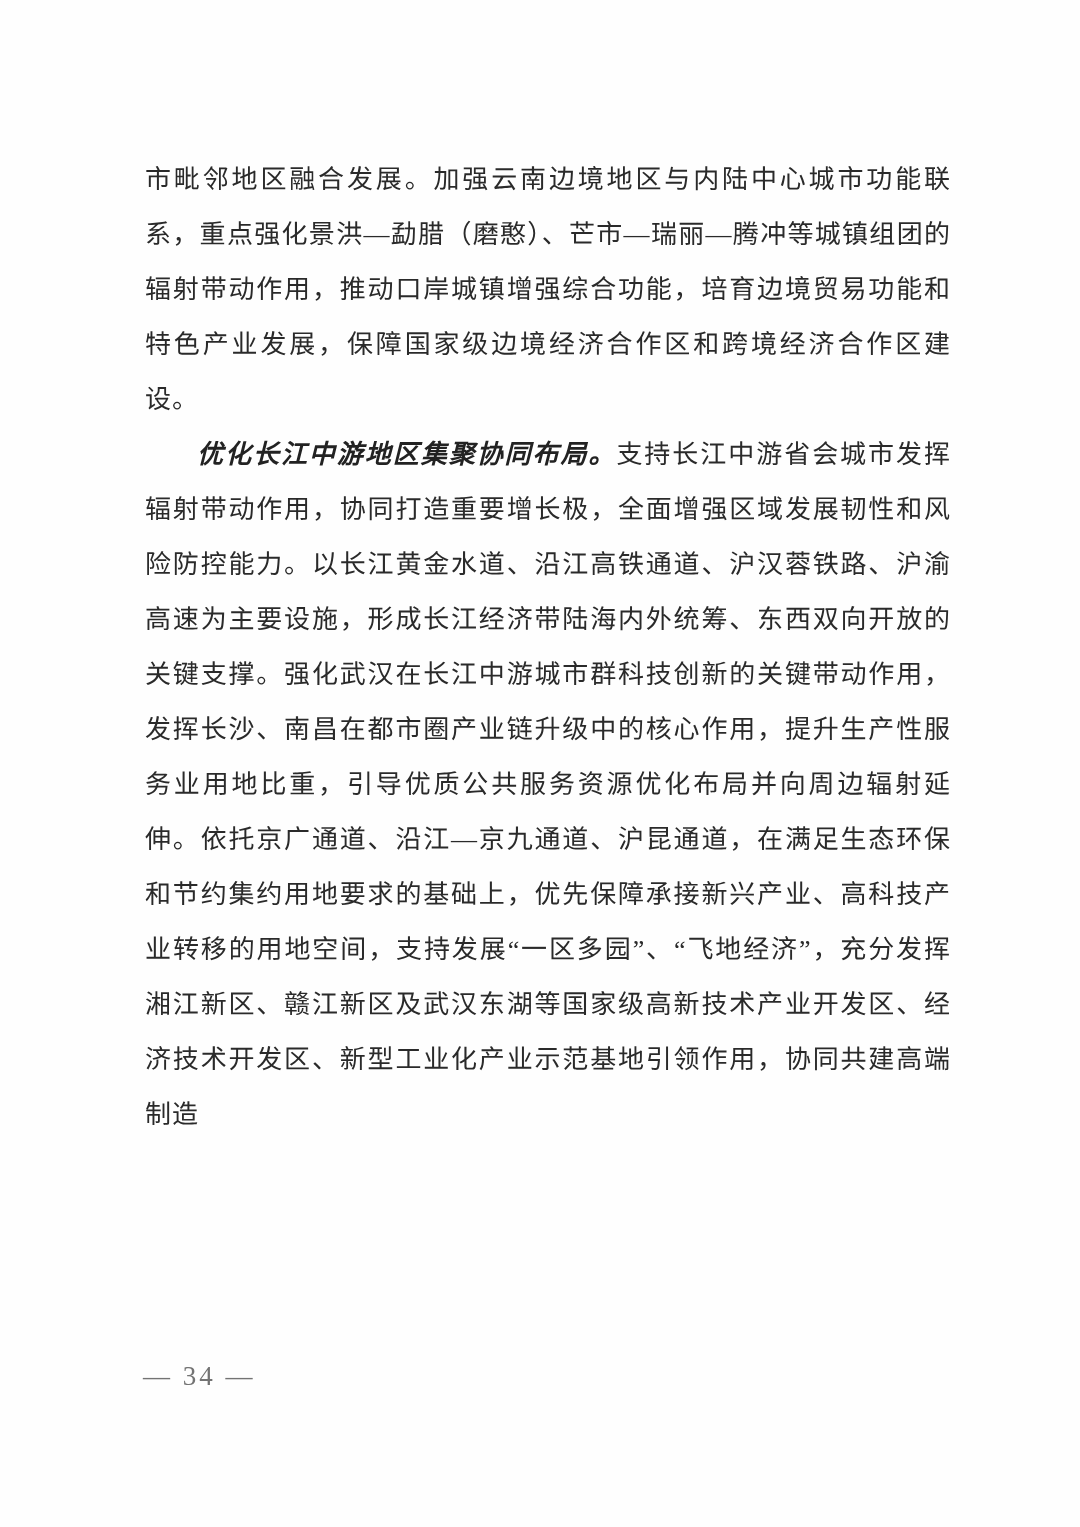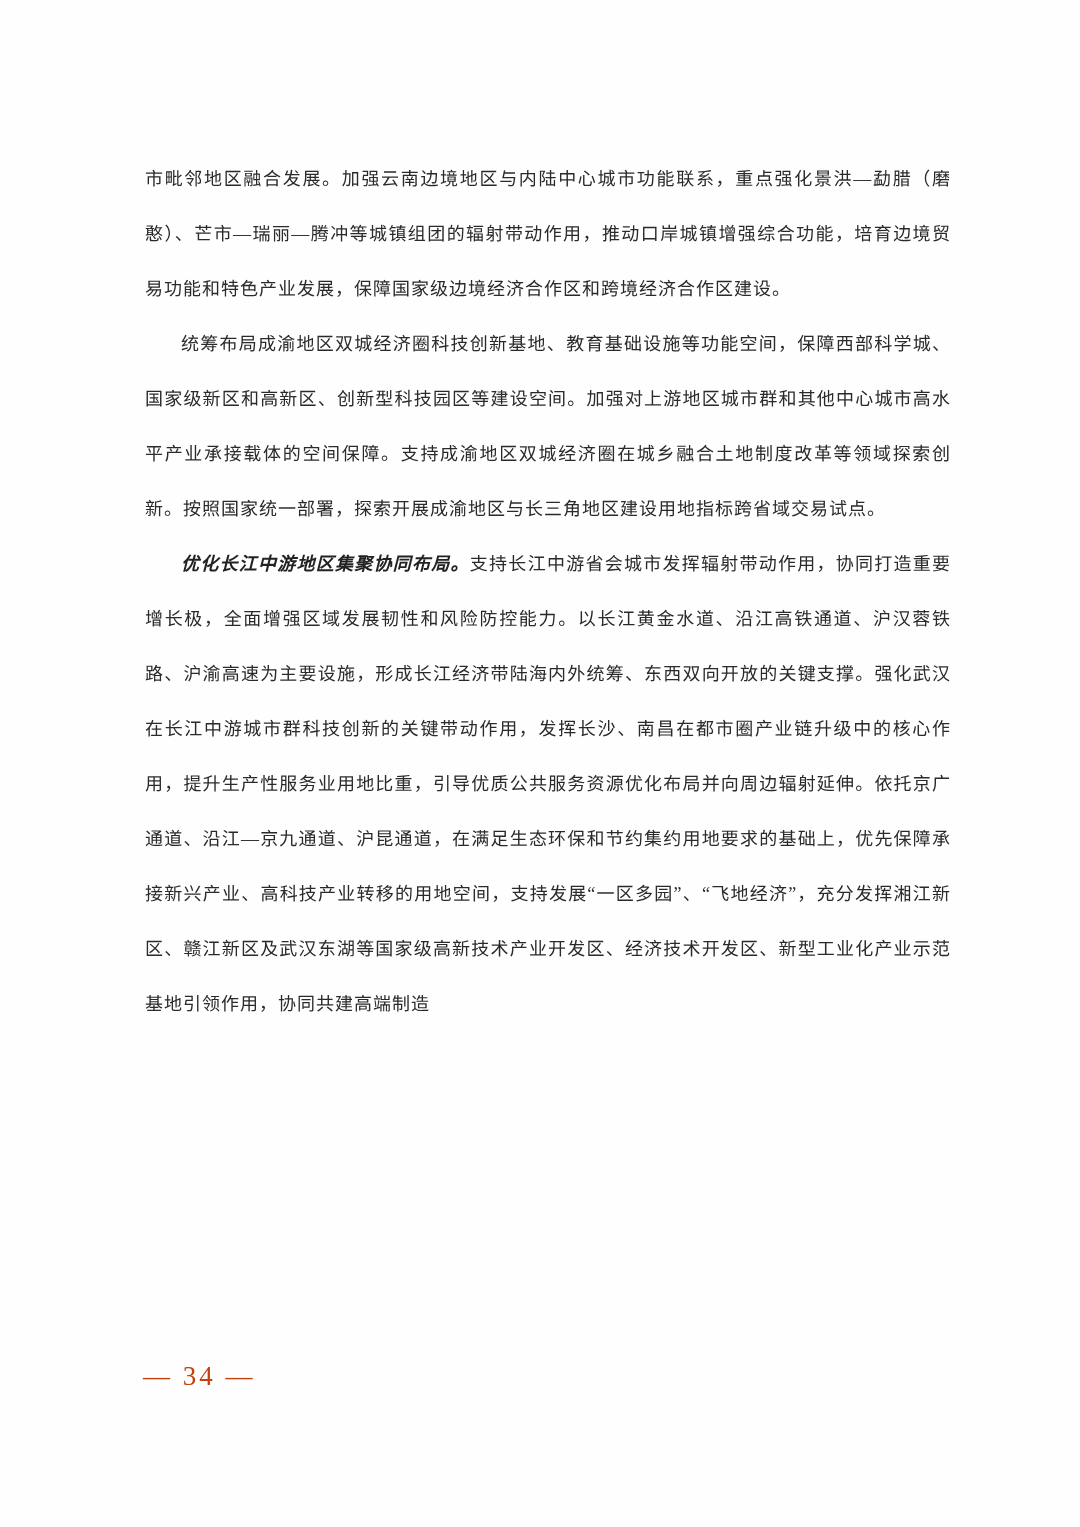--- a/index.html
+++ b/index.html
@@ -14,21 +14,21 @@
     background: #fefefe;
     overflow: hidden;
     font-family: "Liberation Serif", "DejaVu Serif", serif;
   }
   .text-area {
     position: absolute;
     left: 145px;
     top: 152px;
     width: 806px;
     color: #2a2a2a;
-    font-size: 18px;
+    font-size: 26px;
     line-height: 55px;
     letter-spacing: 1px;
     text-align: justify;
   }
   .text-area p {
     margin: 0;
     padding: 0;
   }
   .text-area p.indent {
     text-indent: 2em;
@@ -37,27 +37,26 @@
     font-weight: 700;
     color: #222222;
     font-style: italic;
   }
   .page-footer {
     position: absolute;
     left: 143px;
     top: 1360px;
     font-size: 27px;
     line-height: 32px;
-    color: #c2410c;
+    color: #737373;
     letter-spacing: 3px;
   }
 </style>
 </head>
 <body>
 
 <div class="page">
   <div class="text-area" id="paragraphs-container">
       <p class=""><span class="">市毗邻地区融合发展。加强云南边境地区与内陆中心城市功能联系，重点强化景洪—勐腊（磨憨）、芒市—瑞丽—腾冲等城镇组团的辐射带动作用，推动口岸城镇增强综合功能，培育边境贸易功能和特色产业发展，保障国家级边境经济合作区和跨境经济合作区建设。</span></p>
-      <p class="indent"><span class="">统筹布局成渝地区双城经济圈科技创新基地、教育基础设施等功能空间，保障西部科学城、国家级新区和高新区、创新型科技园区等建设空间。加强对上游地区城市群和其他中心城市高水平产业承接载体的空间保障。支持成渝地区双城经济圈在城乡融合土地制度改革等领域探索创新。按照国家统一部署，探索开展成渝地区与长三角地区建设用地指标跨省域交易试点。</span></p>
       <p class="indent"><span class="bold-lead">优化长江中游地区集聚协同布局。</span><span class="">支持长江中游省会城市发挥辐射带动作用，协同打造重要增长极，全面增强区域发展韧性和风险防控能力。以长江黄金水道、沿江高铁通道、沪汉蓉铁路、沪渝高速为主要设施，形成长江经济带陆海内外统筹、东西双向开放的关键支撑。强化武汉在长江中游城市群科技创新的关键带动作用，发挥长沙、南昌在都市圈产业链升级中的核心作用，提升生产性服务业用地比重，引导优质公共服务资源优化布局并向周边辐射延伸。依托京广通道、沿江—京九通道、沪昆通道，在满足生态环保和节约集约用地要求的基础上，优先保障承接新兴产业、高科技产业转移的用地空间，支持发展“一区多园”、“飞地经济”，充分发挥湘江新区、赣江新区及武汉东湖等国家级高新技术产业开发区、经济技术开发区、新型工业化产业示范基地引领作用，协同共建高端制造</span></p>
     </div>
   <div class="page-footer">— 34 —</div>
 </div>
 
 </body></html>

